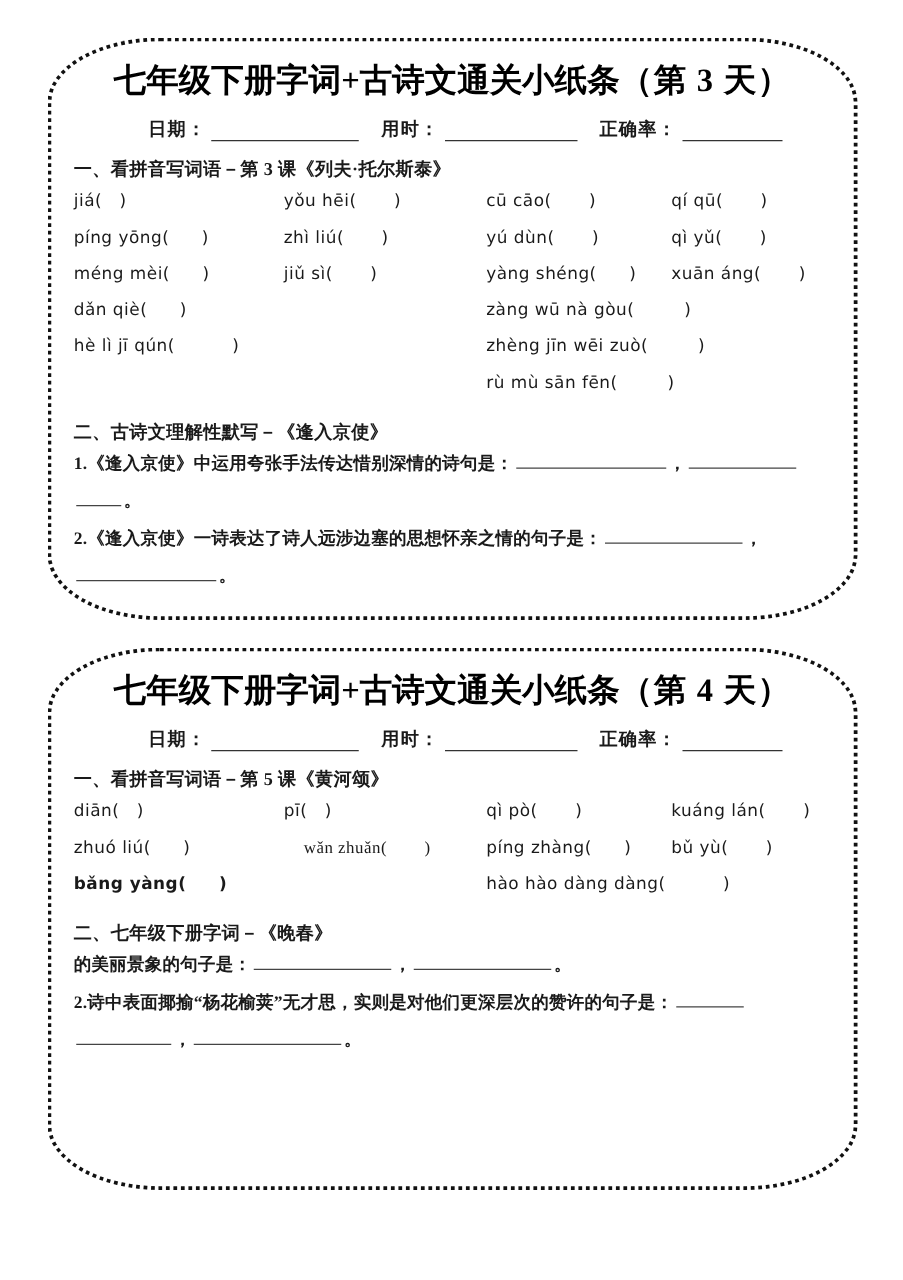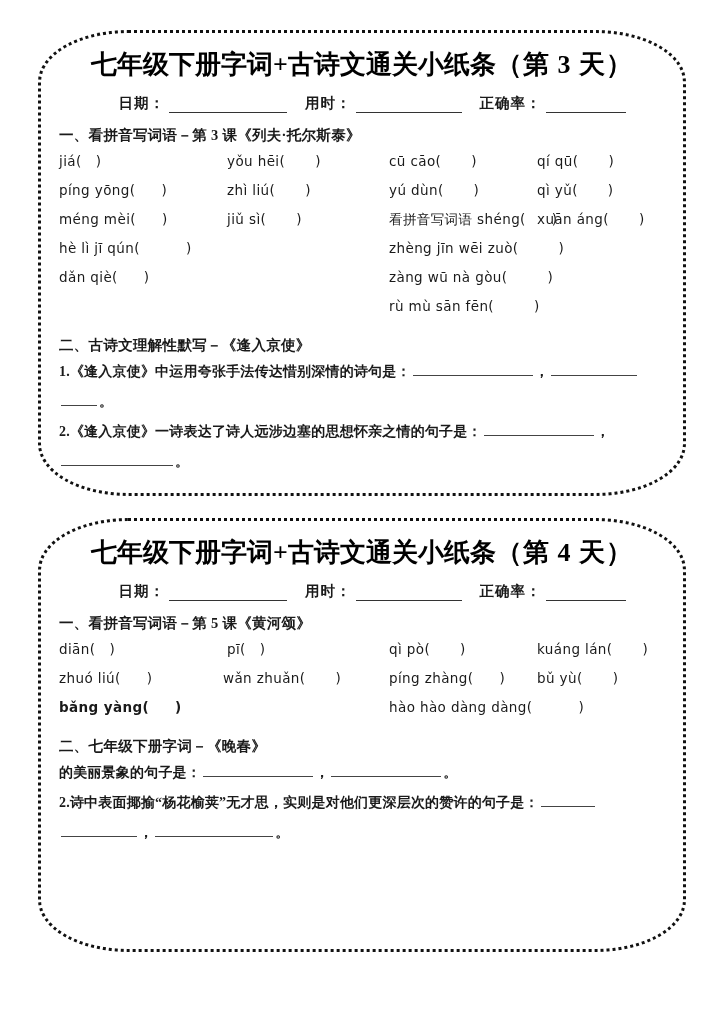--- a/index.html
+++ b/index.html
@@ -164,30 +164,30 @@
           </div>
           <div class="pinyin-row">
             <span class="pinyin-cell" style="left: 0px;"><span>píng yōng(</span><span style="display: inline-block; width: 26px;"></span><span class="paren">)</span></span>
             <span class="pinyin-cell" style="left: 168px;"><span>zhì liú(</span><span style="display: inline-block; width: 30px;"></span><span class="paren">)</span></span>
             <span class="pinyin-cell" style="left: 330px;"><span>yú dùn(</span><span style="display: inline-block; width: 30px;"></span><span class="paren">)</span></span>
             <span class="pinyin-cell" style="left: 478px;"><span>qì yǔ(</span><span style="display: inline-block; width: 30px;"></span><span class="paren">)</span></span>
           </div>
           <div class="pinyin-row">
             <span class="pinyin-cell" style="left: 0px;"><span>méng mèi(</span><span style="display: inline-block; width: 26px;"></span><span class="paren">)</span></span>
             <span class="pinyin-cell" style="left: 168px;"><span>jiǔ sì(</span><span style="display: inline-block; width: 30px;"></span><span class="paren">)</span></span>
-            <span class="pinyin-cell" style="left: 330px;"><span>看拼音写词语 shéng(</span><span style="display: inline-block; width: 26px;"></span><span class="paren">)</span></span>
+            <span class="pinyin-cell" style="left: 330px;"><span>yàng shéng(</span><span style="display: inline-block; width: 26px;"></span><span class="paren">)</span></span>
             <span class="pinyin-cell" style="left: 478px;"><span>xuān áng(</span><span style="display: inline-block; width: 30px;"></span><span class="paren">)</span></span>
+          </div>
+          <div class="pinyin-row">
+            <span class="pinyin-cell" style="left: 0px;"><span>dǎn qiè(</span><span style="display: inline-block; width: 26px;"></span><span class="paren">)</span></span>
+            <span class="pinyin-cell" style="left: 330px;"><span>zàng wū nà gòu(</span><span style="display: inline-block; width: 40px;"></span><span class="paren">)</span></span>
           </div>
           <div class="pinyin-row">
             <span class="pinyin-cell" style="left: 0px;"><span>hè lì jī qún(</span><span style="display: inline-block; width: 46px;"></span><span class="paren">)</span></span>
             <span class="pinyin-cell" style="left: 330px;"><span>zhèng jīn wēi zuò(</span><span style="display: inline-block; width: 40px;"></span><span class="paren">)</span></span>
-          </div>
-          <div class="pinyin-row">
-            <span class="pinyin-cell" style="left: 0px;"><span>dǎn qiè(</span><span style="display: inline-block; width: 26px;"></span><span class="paren">)</span></span>
-            <span class="pinyin-cell" style="left: 330px;"><span>zàng wū nà gòu(</span><span style="display: inline-block; width: 40px;"></span><span class="paren">)</span></span>
           </div>
           <div class="pinyin-row">
             <span class="pinyin-cell" style="left: 330px;"><span>rù mù sān fēn(</span><span style="display: inline-block; width: 40px;"></span><span class="paren">)</span></span>
           </div>
         </div>
 
       <div class="section-heading">二、古诗文理解性默写－《逢入京使》</div>
 
       <div class="q-block">
           <div>
@@ -221,21 +221,21 @@
 
       <div class="pinyin-block">
           <div class="pinyin-row">
             <span class="pinyin-cell" style="left: 0px;"><span>diān(</span><span style="display: inline-block; width: 14px;"></span><span class="paren">)</span></span>
             <span class="pinyin-cell" style="left: 168px;"><span>pī(</span><span style="display: inline-block; width: 14px;"></span><span class="paren">)</span></span>
             <span class="pinyin-cell" style="left: 330px;"><span>qì pò(</span><span style="display: inline-block; width: 30px;"></span><span class="paren">)</span></span>
             <span class="pinyin-cell" style="left: 478px;"><span>kuáng lán(</span><span style="display: inline-block; width: 30px;"></span><span class="paren">)</span></span>
           </div>
           <div class="pinyin-row">
             <span class="pinyin-cell" style="left: 0px;"><span>zhuó liú(</span><span style="display: inline-block; width: 26px;"></span><span class="paren">)</span></span>
-            <span class="pinyin-cell" style="left: 164px;"><span>wǎn zhuǎn(</span><span style="display: inline-block; width: 30px;"></span><span class="paren">)</span></span>
+            <span class="pinyin-cell" style="left: 184px; font-family: Liberation Serif, serif;"><span>wǎn zhuǎn(</span><span style="display: inline-block; width: 30px;"></span><span class="paren">)</span></span>
             <span class="pinyin-cell" style="left: 330px;"><span>píng zhàng(</span><span style="display: inline-block; width: 26px;"></span><span class="paren">)</span></span>
             <span class="pinyin-cell" style="left: 478px;"><span>bǔ yù(</span><span style="display: inline-block; width: 30px;"></span><span class="paren">)</span></span>
           </div>
           <div class="pinyin-row">
             <span class="pinyin-cell" style="left: 0px; font-weight: bold;"><span>bǎng yàng(</span><span style="display: inline-block; width: 26px;"></span><span class="paren">)</span></span>
             <span class="pinyin-cell" style="left: 330px;"><span>hào hào dàng dàng(</span><span style="display: inline-block; width: 46px;"></span><span class="paren">)</span></span>
           </div>
         </div>
 
       <div class="section-heading">二、七年级下册字词－《晚春》</div>

